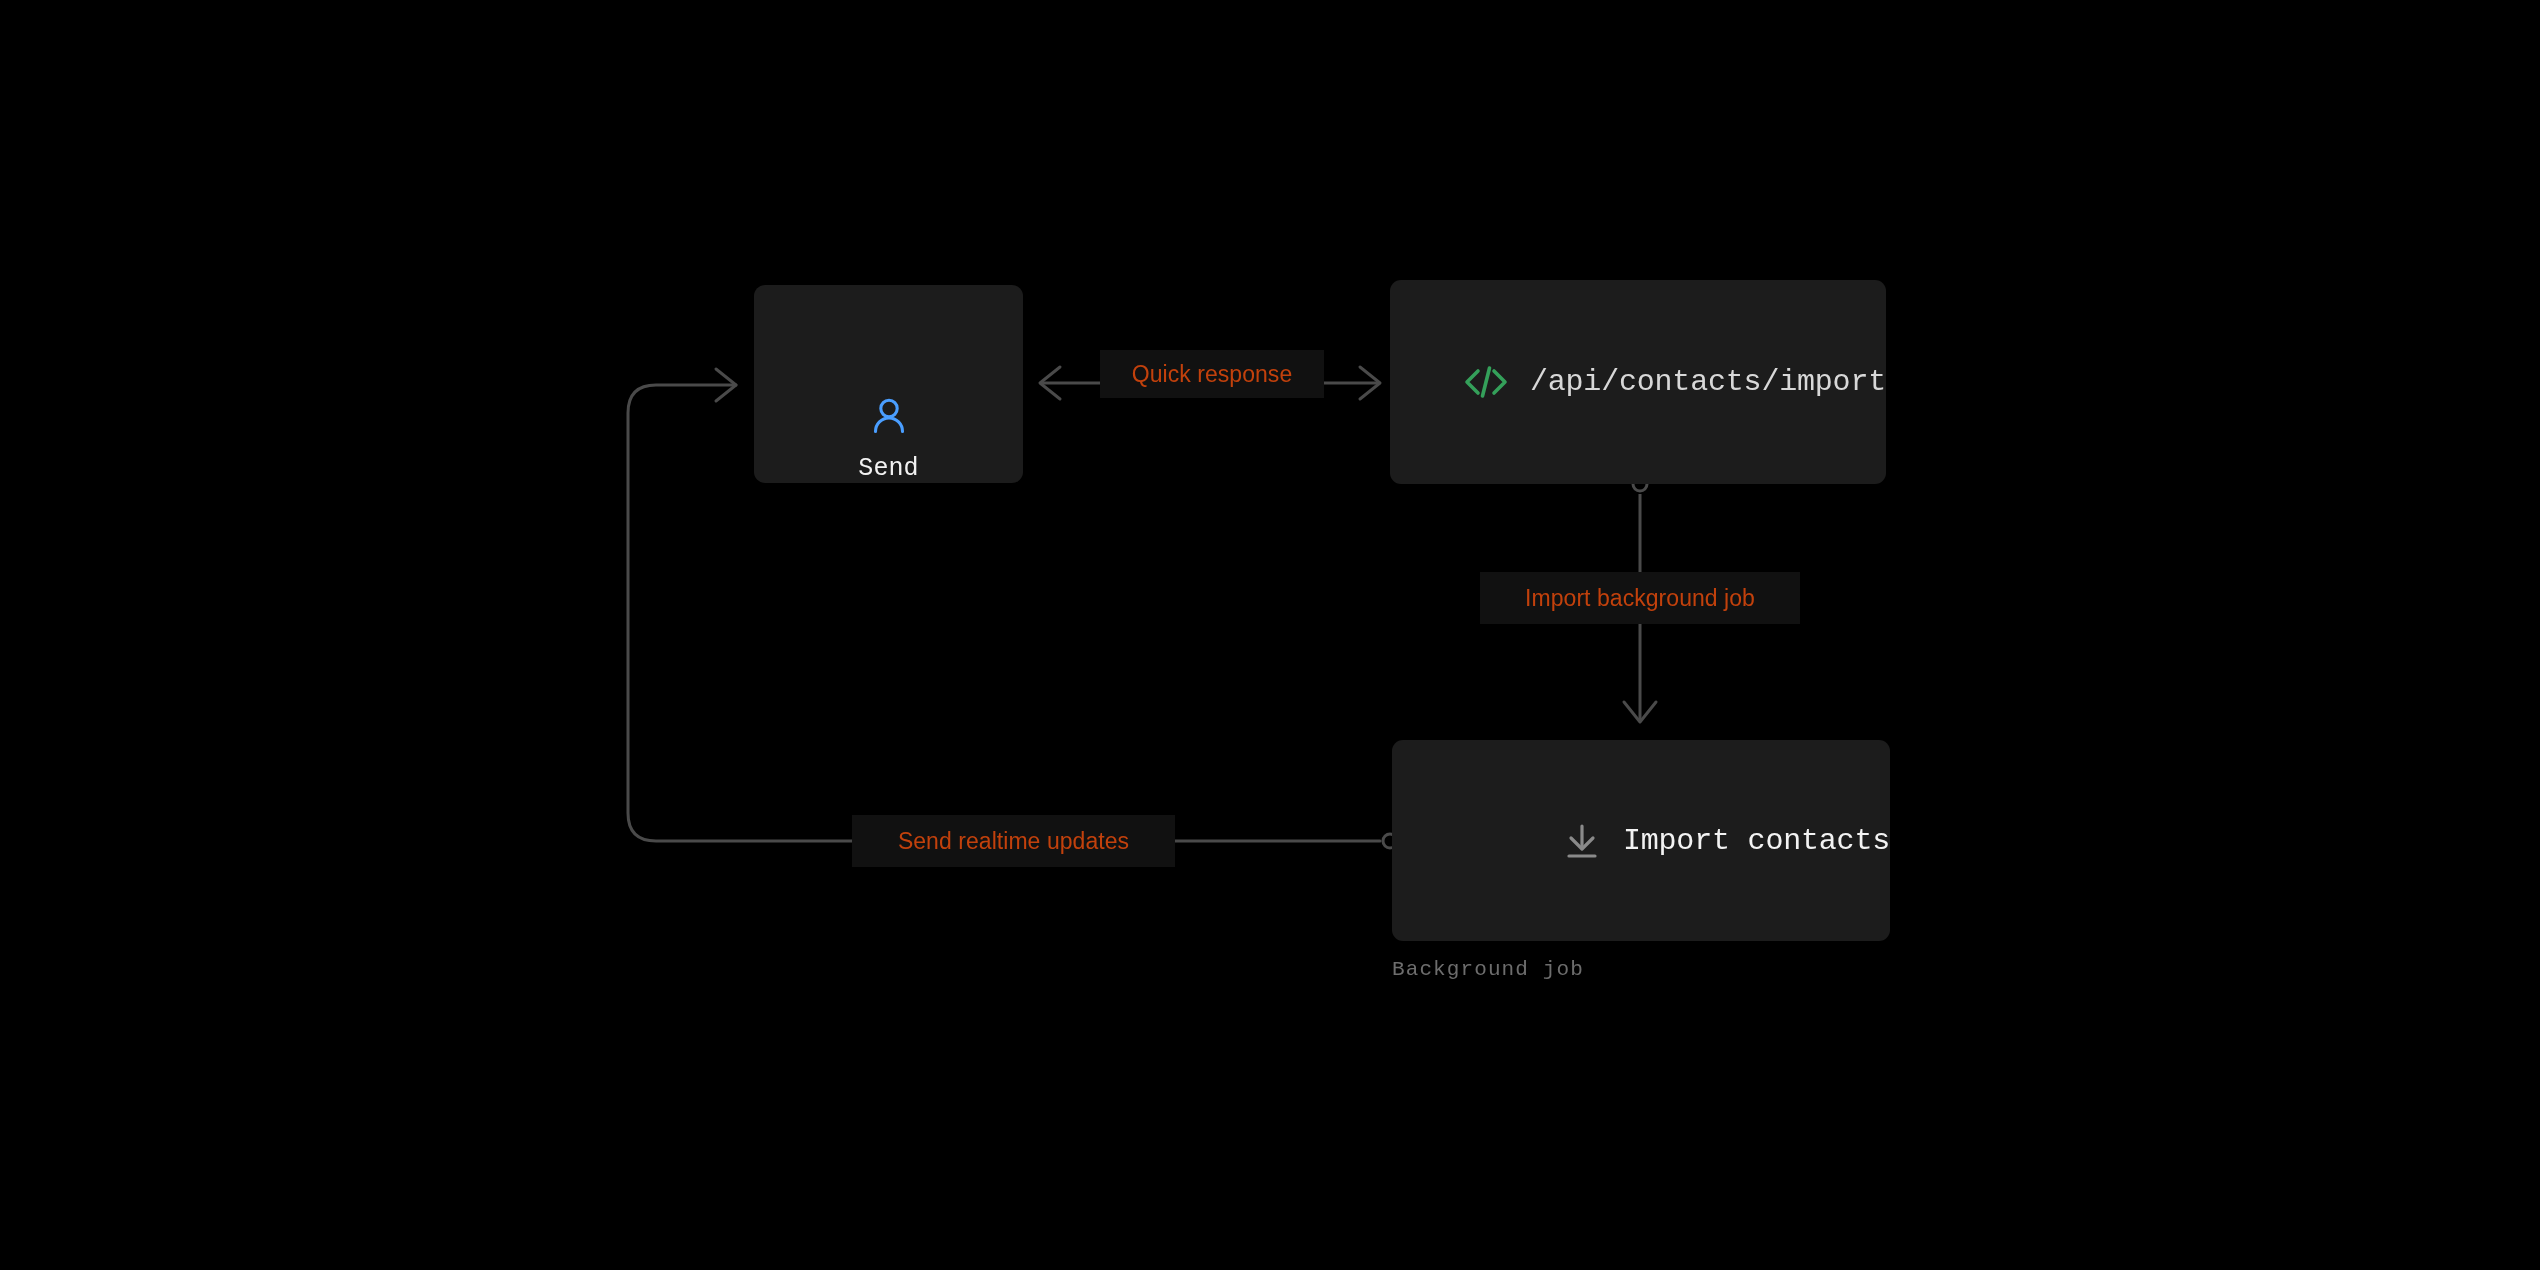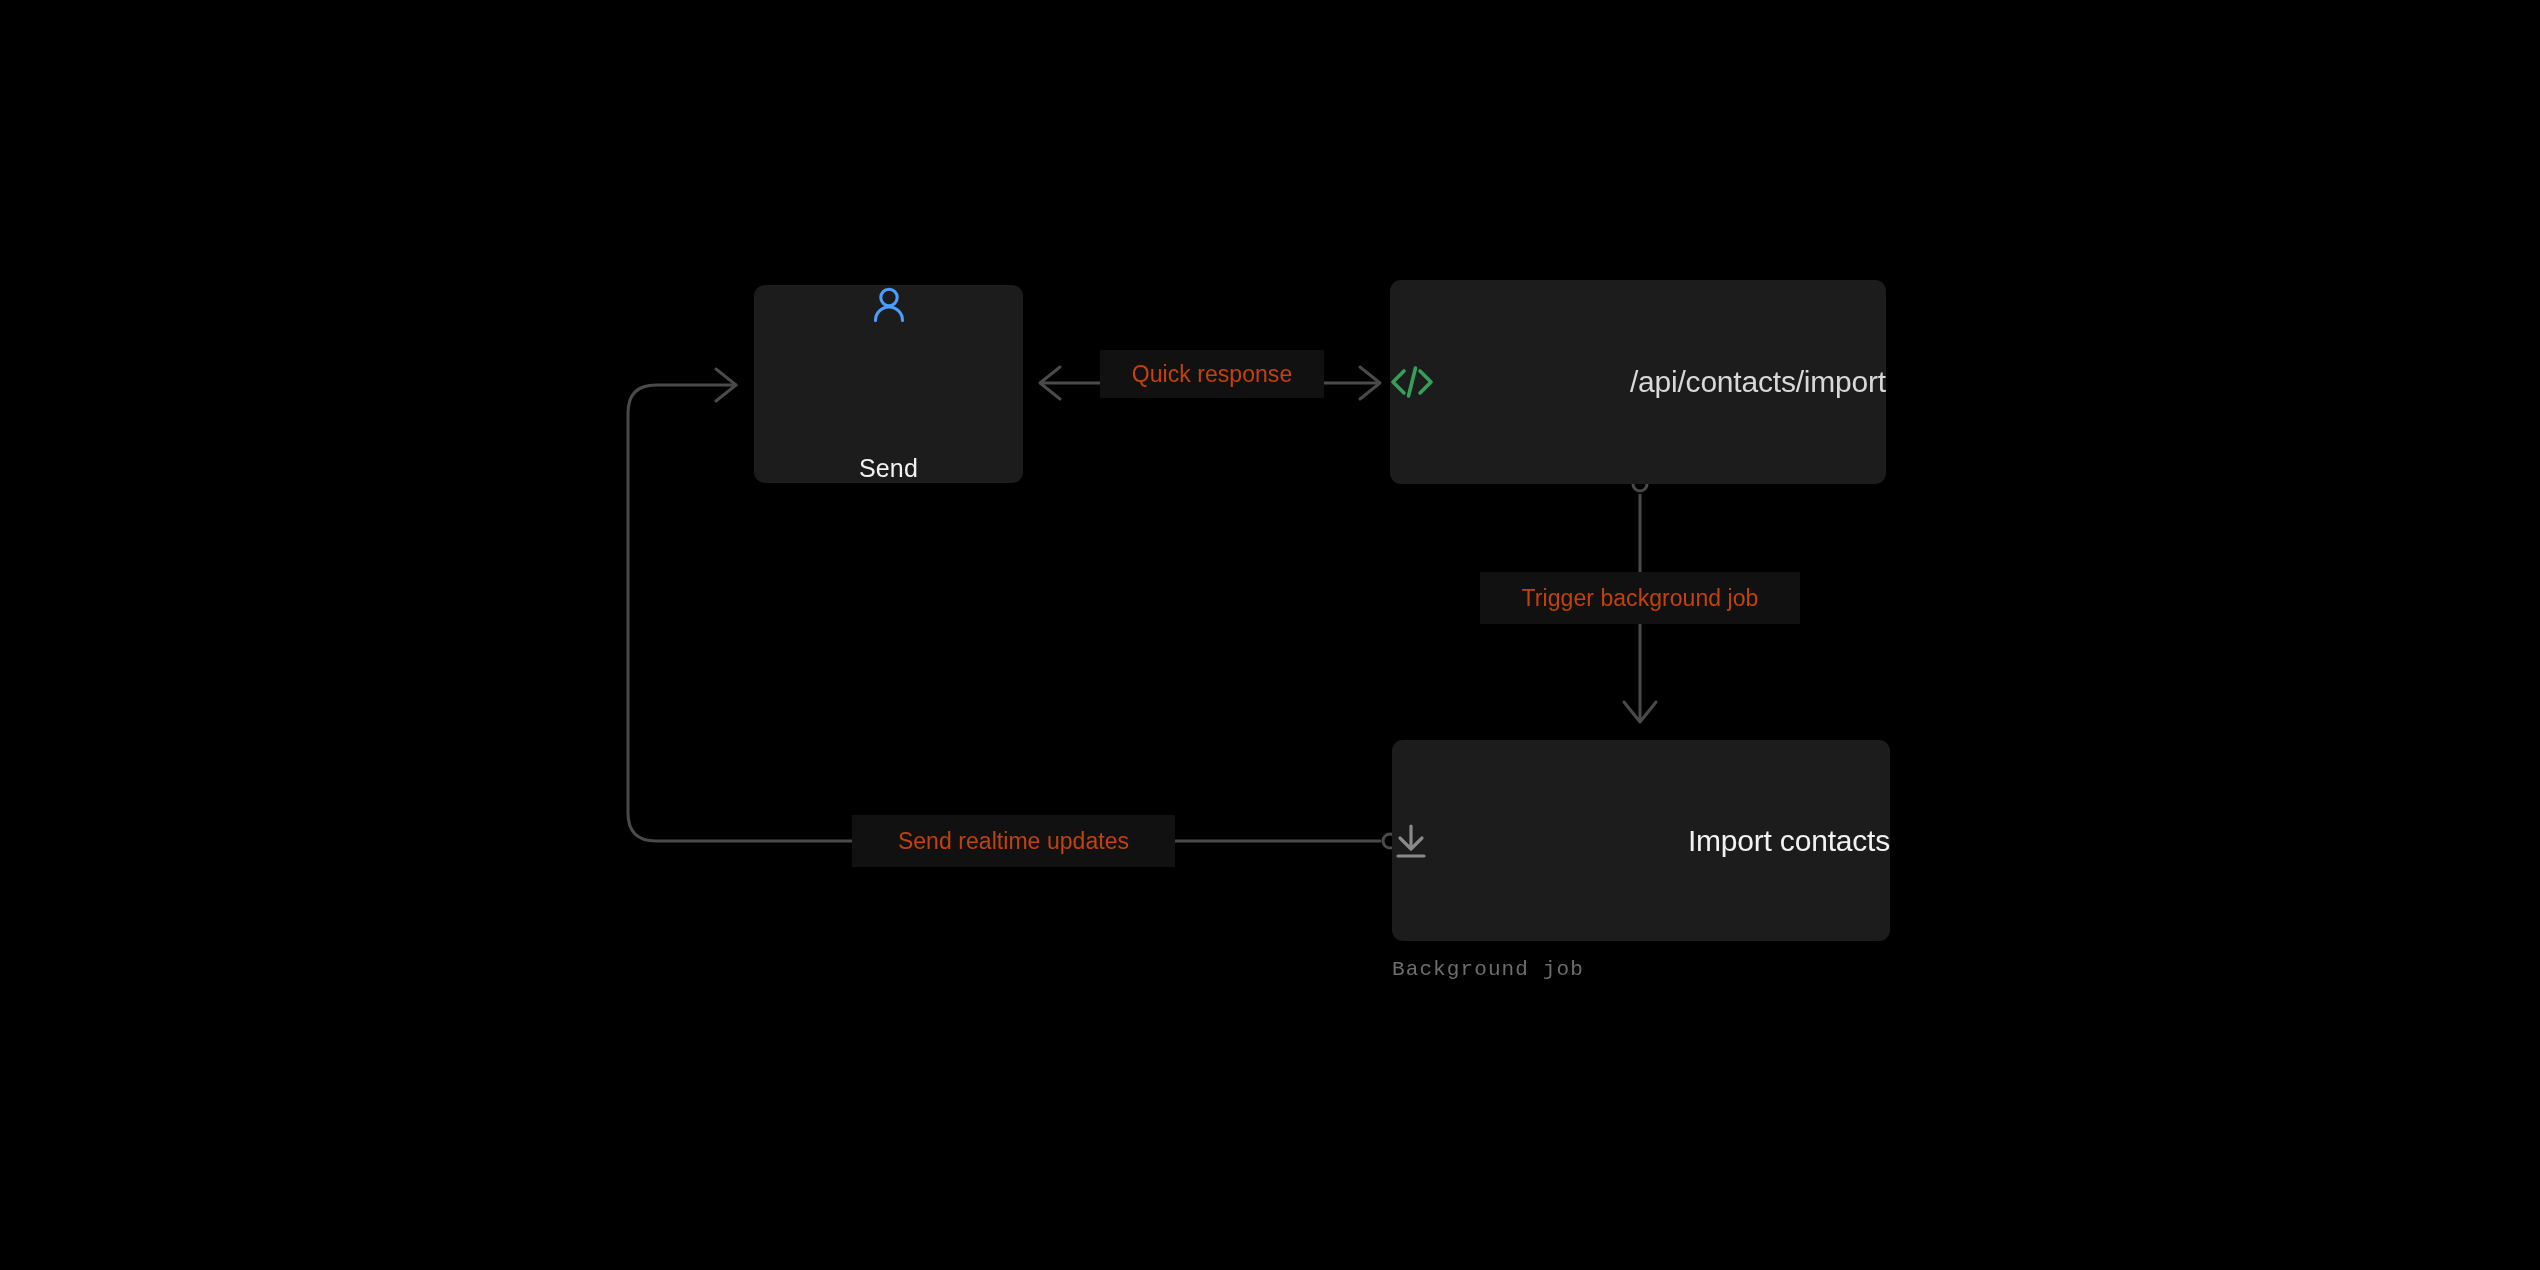--- a/index.html
+++ b/index.html
@@ -31,22 +31,23 @@
     pointer-events: none;
   }
 
   
   .node {
     position: absolute;
     background: #1c1c1c;
     border-radius: 11px;
     display: flex;
     align-items: center;
-    justify-content: space-between;
+    justify-content: flex-end;
     box-sizing: border-box;
+    font-family: Liberation Mono, monospace;
   }
 
   #node-user {
     left: 754px;
     top: 285px;
     width: 269px;
     height: 198px;
     flex-direction: column;
   }
   #node-user .node-icon {
@@ -199,17 +200,17 @@
         <line x1="6" y1="34" x2="32" y2="34" stroke="#8a8a8a" stroke-width="3.2" stroke-linecap="round"></line>
       </svg>
     </span>
     <span class="node-label">Import contacts</span>
   </div>
 
   <div id="job-caption">Background job</div>
 
   <div class="edge-label" id="label-quick-response">Quick response</div>
 
-  <div class="edge-label" id="label-trigger-job">Trigger background job</div>
+  <div class="edge-label" id="label-trigger-job">Import background job</div>
 
   <div class="edge-label" id="label-realtime-updates">Send realtime updates</div>
 
 </div>
 
 </body></html>

